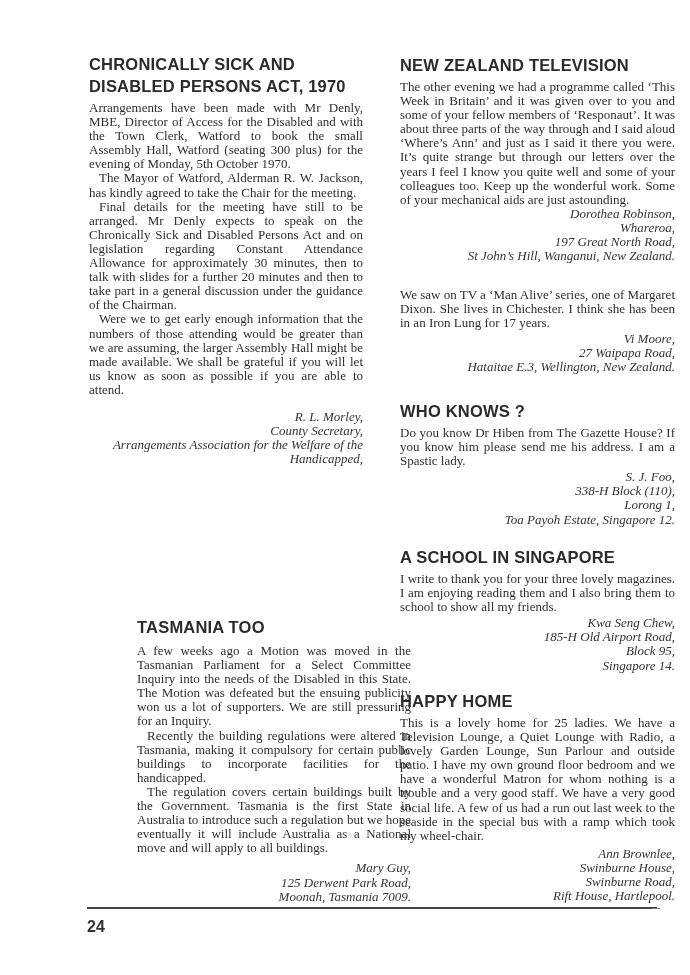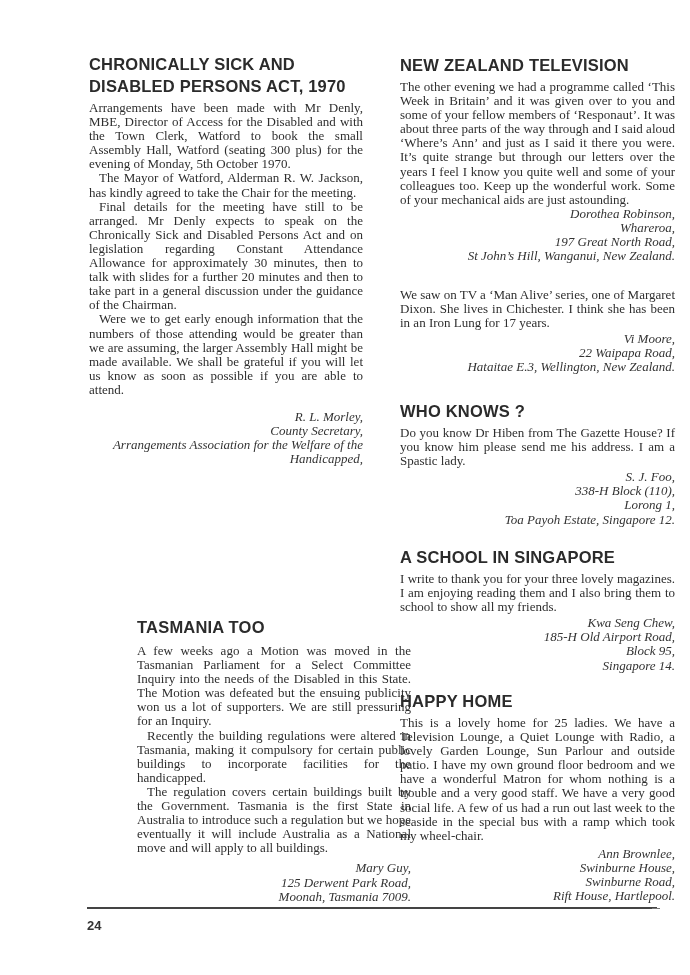--- a/index.html
+++ b/index.html
@@ -37,21 +37,21 @@
   }
   .sig div { white-space: nowrap; }
   .rule {
     position: absolute; left: 87px; top: 907px; width: 570px; height: 2px;
     background: #444;
   }
   .rule-tail { position: absolute; left: 652px; top: 908px; width: 8px; height: 1px; background: #777; }
   .page-num {
     position: absolute; left: 87px; top: 918px;
     font-family: "Liberation Sans", "DejaVu Sans", sans-serif;
-    font-weight: bold; font-size: 13px; color: #333;
+    font-weight: bold; font-size: 16px; color: #333;
   }
 </style>
 </head>
 <body>
 
 <div class="col col-left" style="top:0; height:929px;">
 
   <div class="article" style="top:53px;">
     <h2>
       <div>CHRONICALLY SICK AND</div>
@@ -92,21 +92,21 @@
       <div>Whareroa,</div>
       <div>197 Great North Road,</div>
       <div>St John’s Hill, Wanganui, New Zealand.</div>
     </div>
   </div>
 
   <div class="article" style="top:288px;">
     <p>We saw on TV a ‘Man Alive’ series, one of Margaret Dixon. She lives in Chichester. I think she has been in an Iron Lung for 17 years.</p>
     <div class="sig">
       <div>Vi Moore,</div>
-      <div>22 Waipapa Road,</div>
+      <div>27 Waipapa Road,</div>
       <div>Hataitae E.3, Wellington, New Zealand.</div>
     </div>
   </div>
 
   <div class="article" style="top:400px;">
     <h2>WHO KNOWS ?</h2>
     <p>Do you know Dr Hiben from The Gazette House? If you know him please send me his address. I am a Spastic lady.</p>
     <div class="sig">
       <div>S. J. Foo,</div>
       <div>338-H Block (110),</div>

